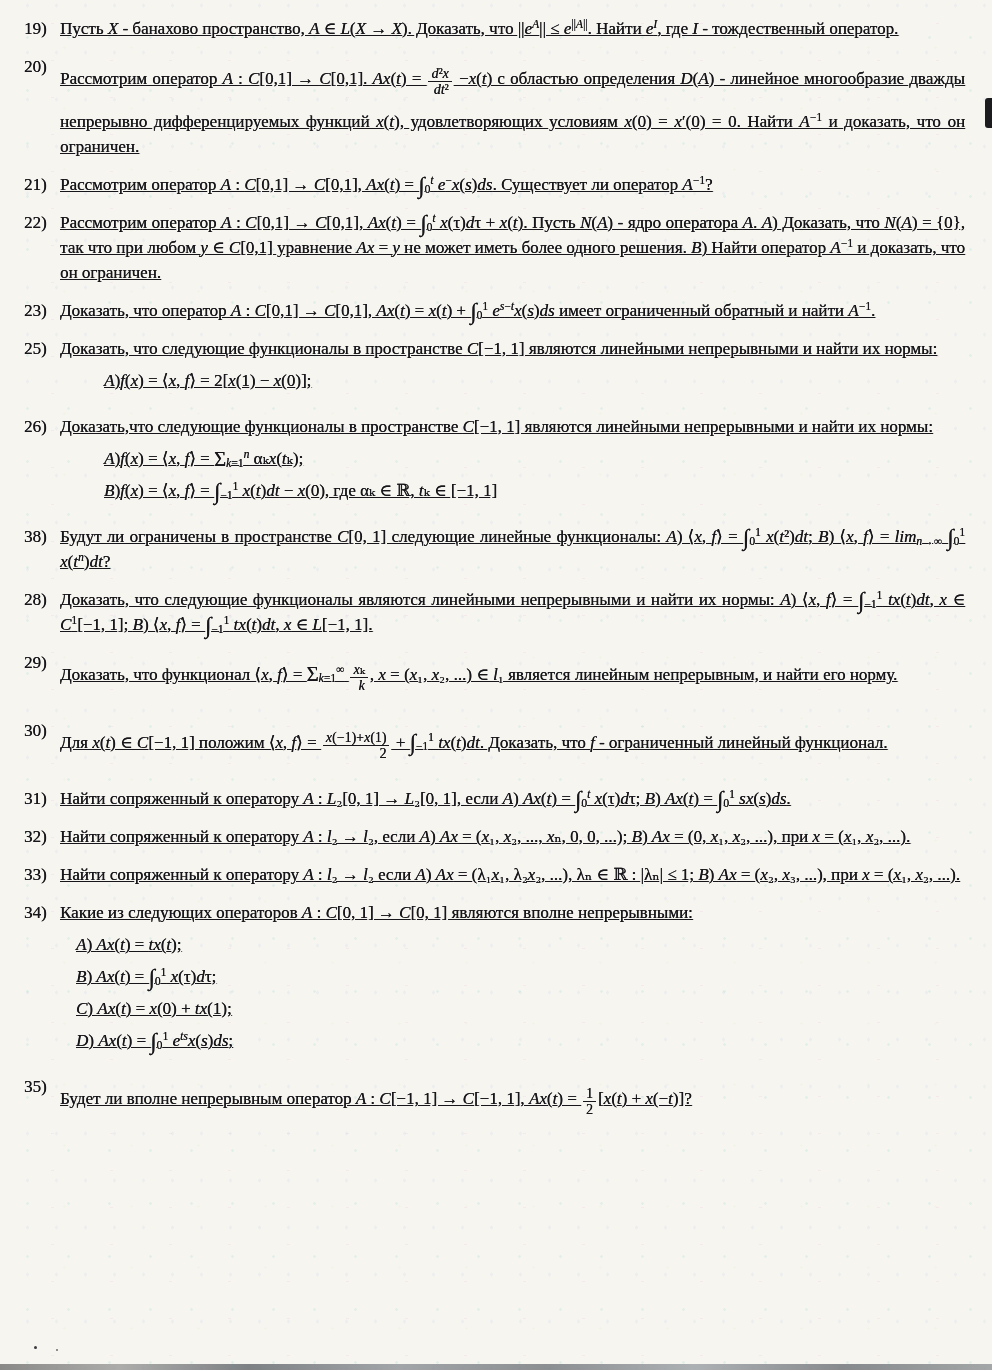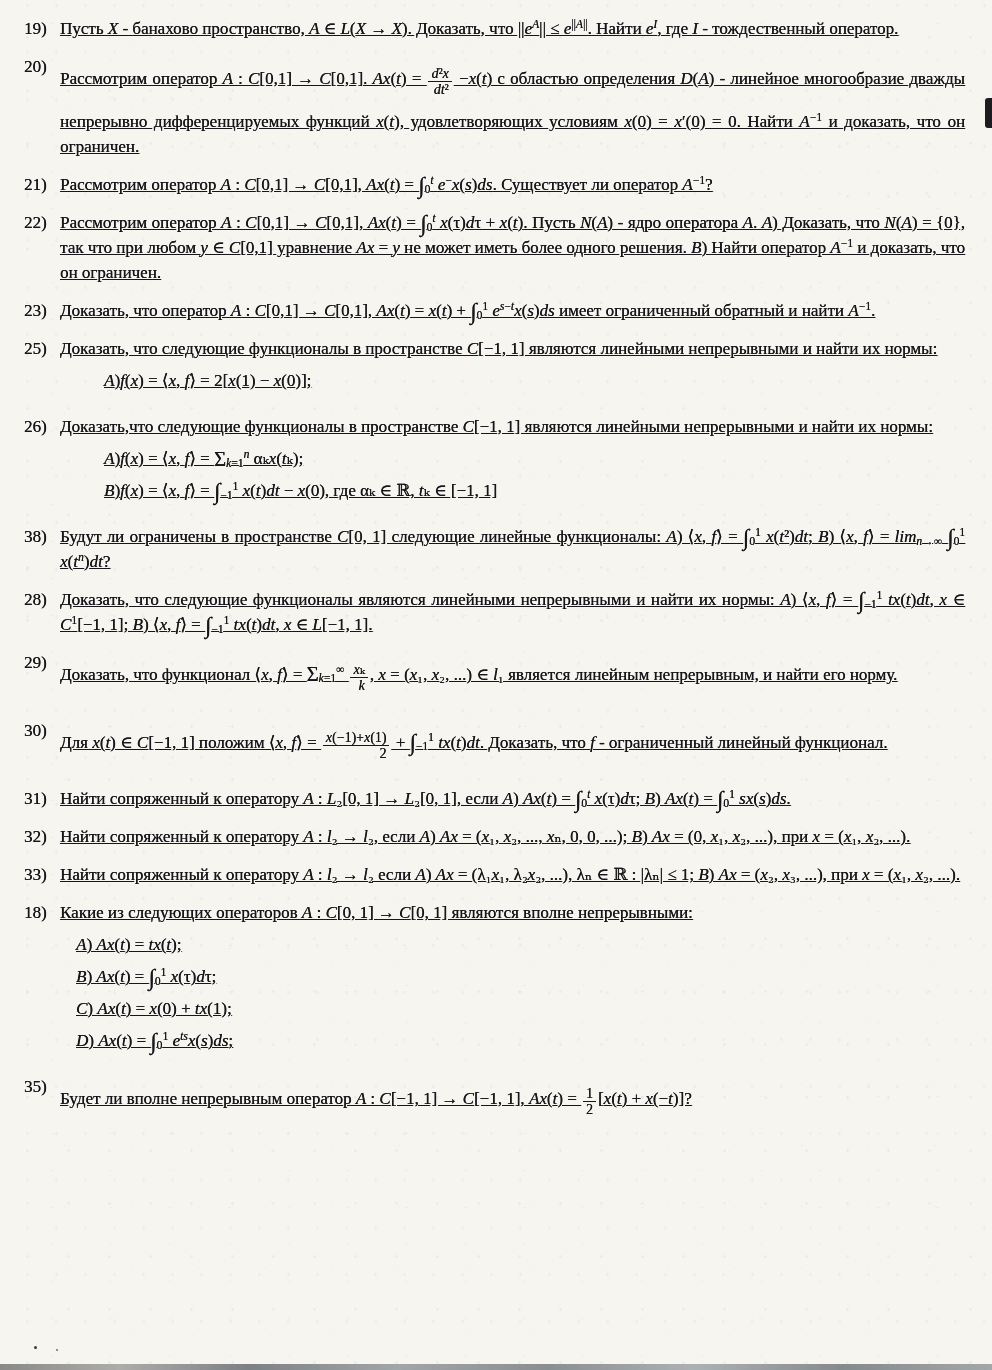--- a/index.html
+++ b/index.html
@@ -135,21 +135,21 @@
           <div class="ptext">Найти сопряженный к оператору <i>A</i> : <i>l</i>₂ → <i>l</i>₂, если <i>A</i>) <i>Ax</i> = (<i>x</i>₁, <i>x</i>₂, ..., <i>x</i>ₙ, 0, 0, ...); <i>B</i>) <i>Ax</i> = (0, <i>x</i>₁, <i>x</i>₂, ...), при <i>x</i> = (<i>x</i>₁, <i>x</i>₂, ...).</div>
         </div>
       </div>
       <div class="problem">
         <div class="pnum">33)</div>
         <div class="pbody">
           <div class="ptext">Найти сопряженный к оператору <i>A</i> : <i>l</i>₂ → <i>l</i>₂ если <i>A</i>) <i>Ax</i> = (λ₁<i>x</i>₁, λ₂<i>x</i>₂, ...), λₙ ∈ ℝ : |λₙ| ≤ 1; <i>B</i>) <i>Ax</i> = (<i>x</i>₂, <i>x</i>₃, ...), при <i>x</i> = (<i>x</i>₁, <i>x</i>₂, ...).</div>
         </div>
       </div>
       <div class="problem">
-        <div class="pnum">18)</div>
+        <div class="pnum">34)</div>
         <div class="pbody">
           <div class="ptext">Какие из следующих операторов <i>A</i> : <i>C</i>[0, 1] → <i>C</i>[0, 1] являются вполне непрерывными:</div>
           <div class="items">
             <div class="item"><i>A</i>) <i>Ax</i>(<i>t</i>) = <i>tx</i>(<i>t</i>);</div>
             <div class="item"><i>B</i>) <i>Ax</i>(<i>t</i>) = <span class="int">∫</span><sub>0</sub><sup>1</sup> <i>x</i>(τ)<i>d</i>τ;</div>
             <div class="item"><i>C</i>) <i>Ax</i>(<i>t</i>) = <i>x</i>(0) + <i>tx</i>(1);</div>
             <div class="item"><i>D</i>) <i>Ax</i>(<i>t</i>) = <span class="int">∫</span><sub>0</sub><sup>1</sup> <i>e</i><sup><i>ts</i></sup><i>x</i>(<i>s</i>)<i>ds</i>;</div>
           </div>
         </div>
       </div>

